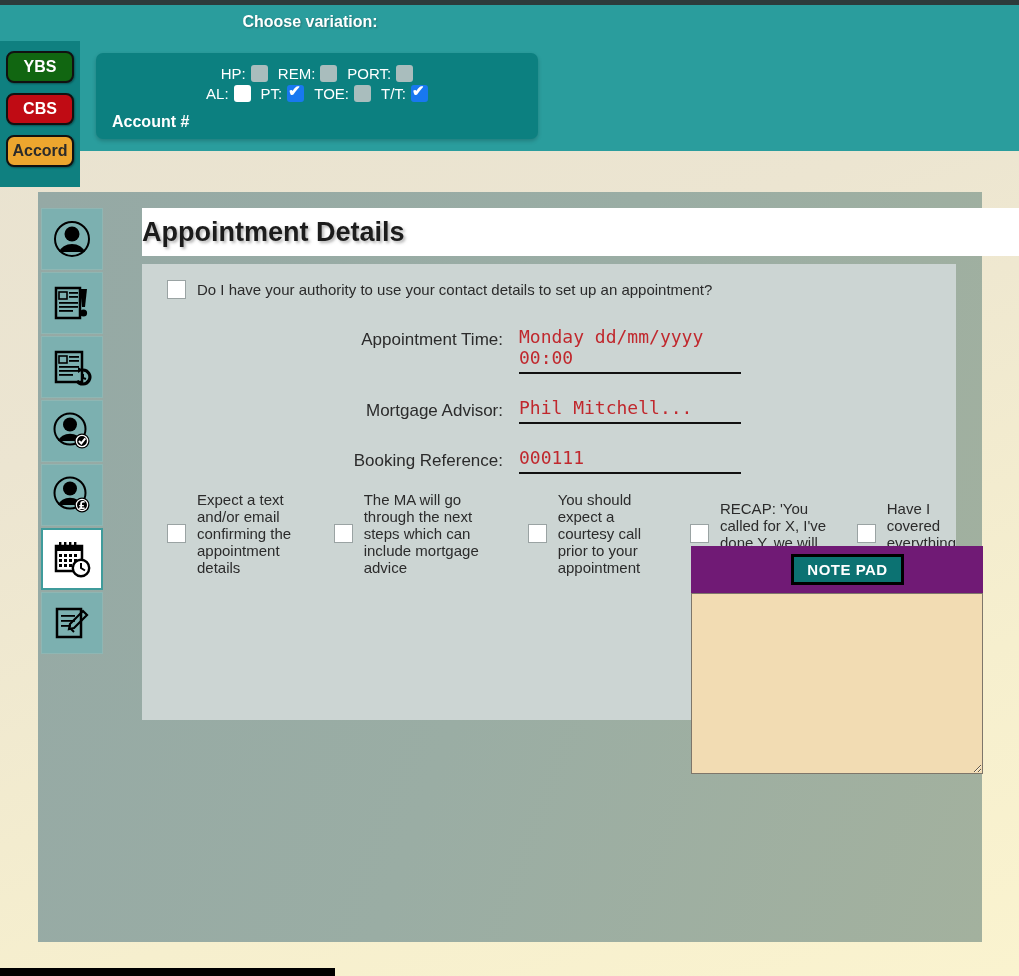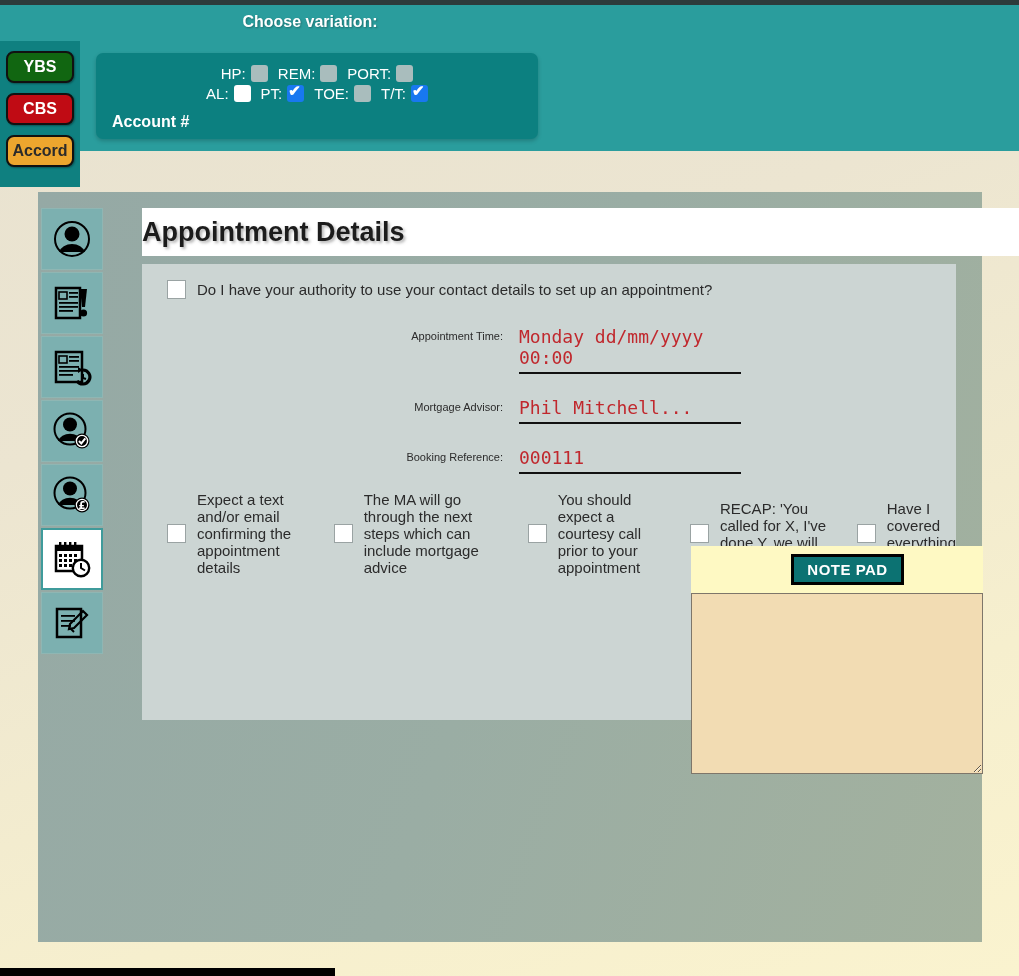--- a/index.html
+++ b/index.html
@@ -158,21 +158,21 @@
 
   .fields { position: absolute; left: 0; top: 62px; width: 814px; }
   .field-row {
     display: flex; align-items: flex-start;
     margin-bottom: 23px;
   }
   .field-label {
     width: 377px;
     text-align: right;
     padding-right: 16px;
-    font-size: 11px; color: #2b2b2b;
+    font-size: 17px; color: #2b2b2b;
     padding-top: 4px;
   }
   .field-value-wrap {
     width: 222px;
     border-bottom: 2px solid #111111;
     padding-bottom: 4px;
   }
   .field-value {
     font-family: "DejaVu Sans Mono", monospace;
     font-size: 18px;
@@ -189,21 +189,21 @@
   .check-row { display: flex; align-items: center; gap: 11px; }
   .check-text { font-size: 15px; color: #2b2b2b; }
 
   
   .notepad {
     position: absolute; left: 691px; top: 546px;
     width: 292px; height: 228px;
   }
   .notepad-head {
     width: 292px; height: 47px;
-    background: #fef9c3;
+    background: #701a75;
     display: flex; align-items: center; justify-content: center; padding-left: 21px;
   }
   .notepad-btn {
     background: #0c7272;
     color: #ffffff;
     border: 3px solid #000000;
     font-size: 15px; font-weight: bold;
     letter-spacing: .5px;
     padding: 4px 13px;
     cursor: pointer;

